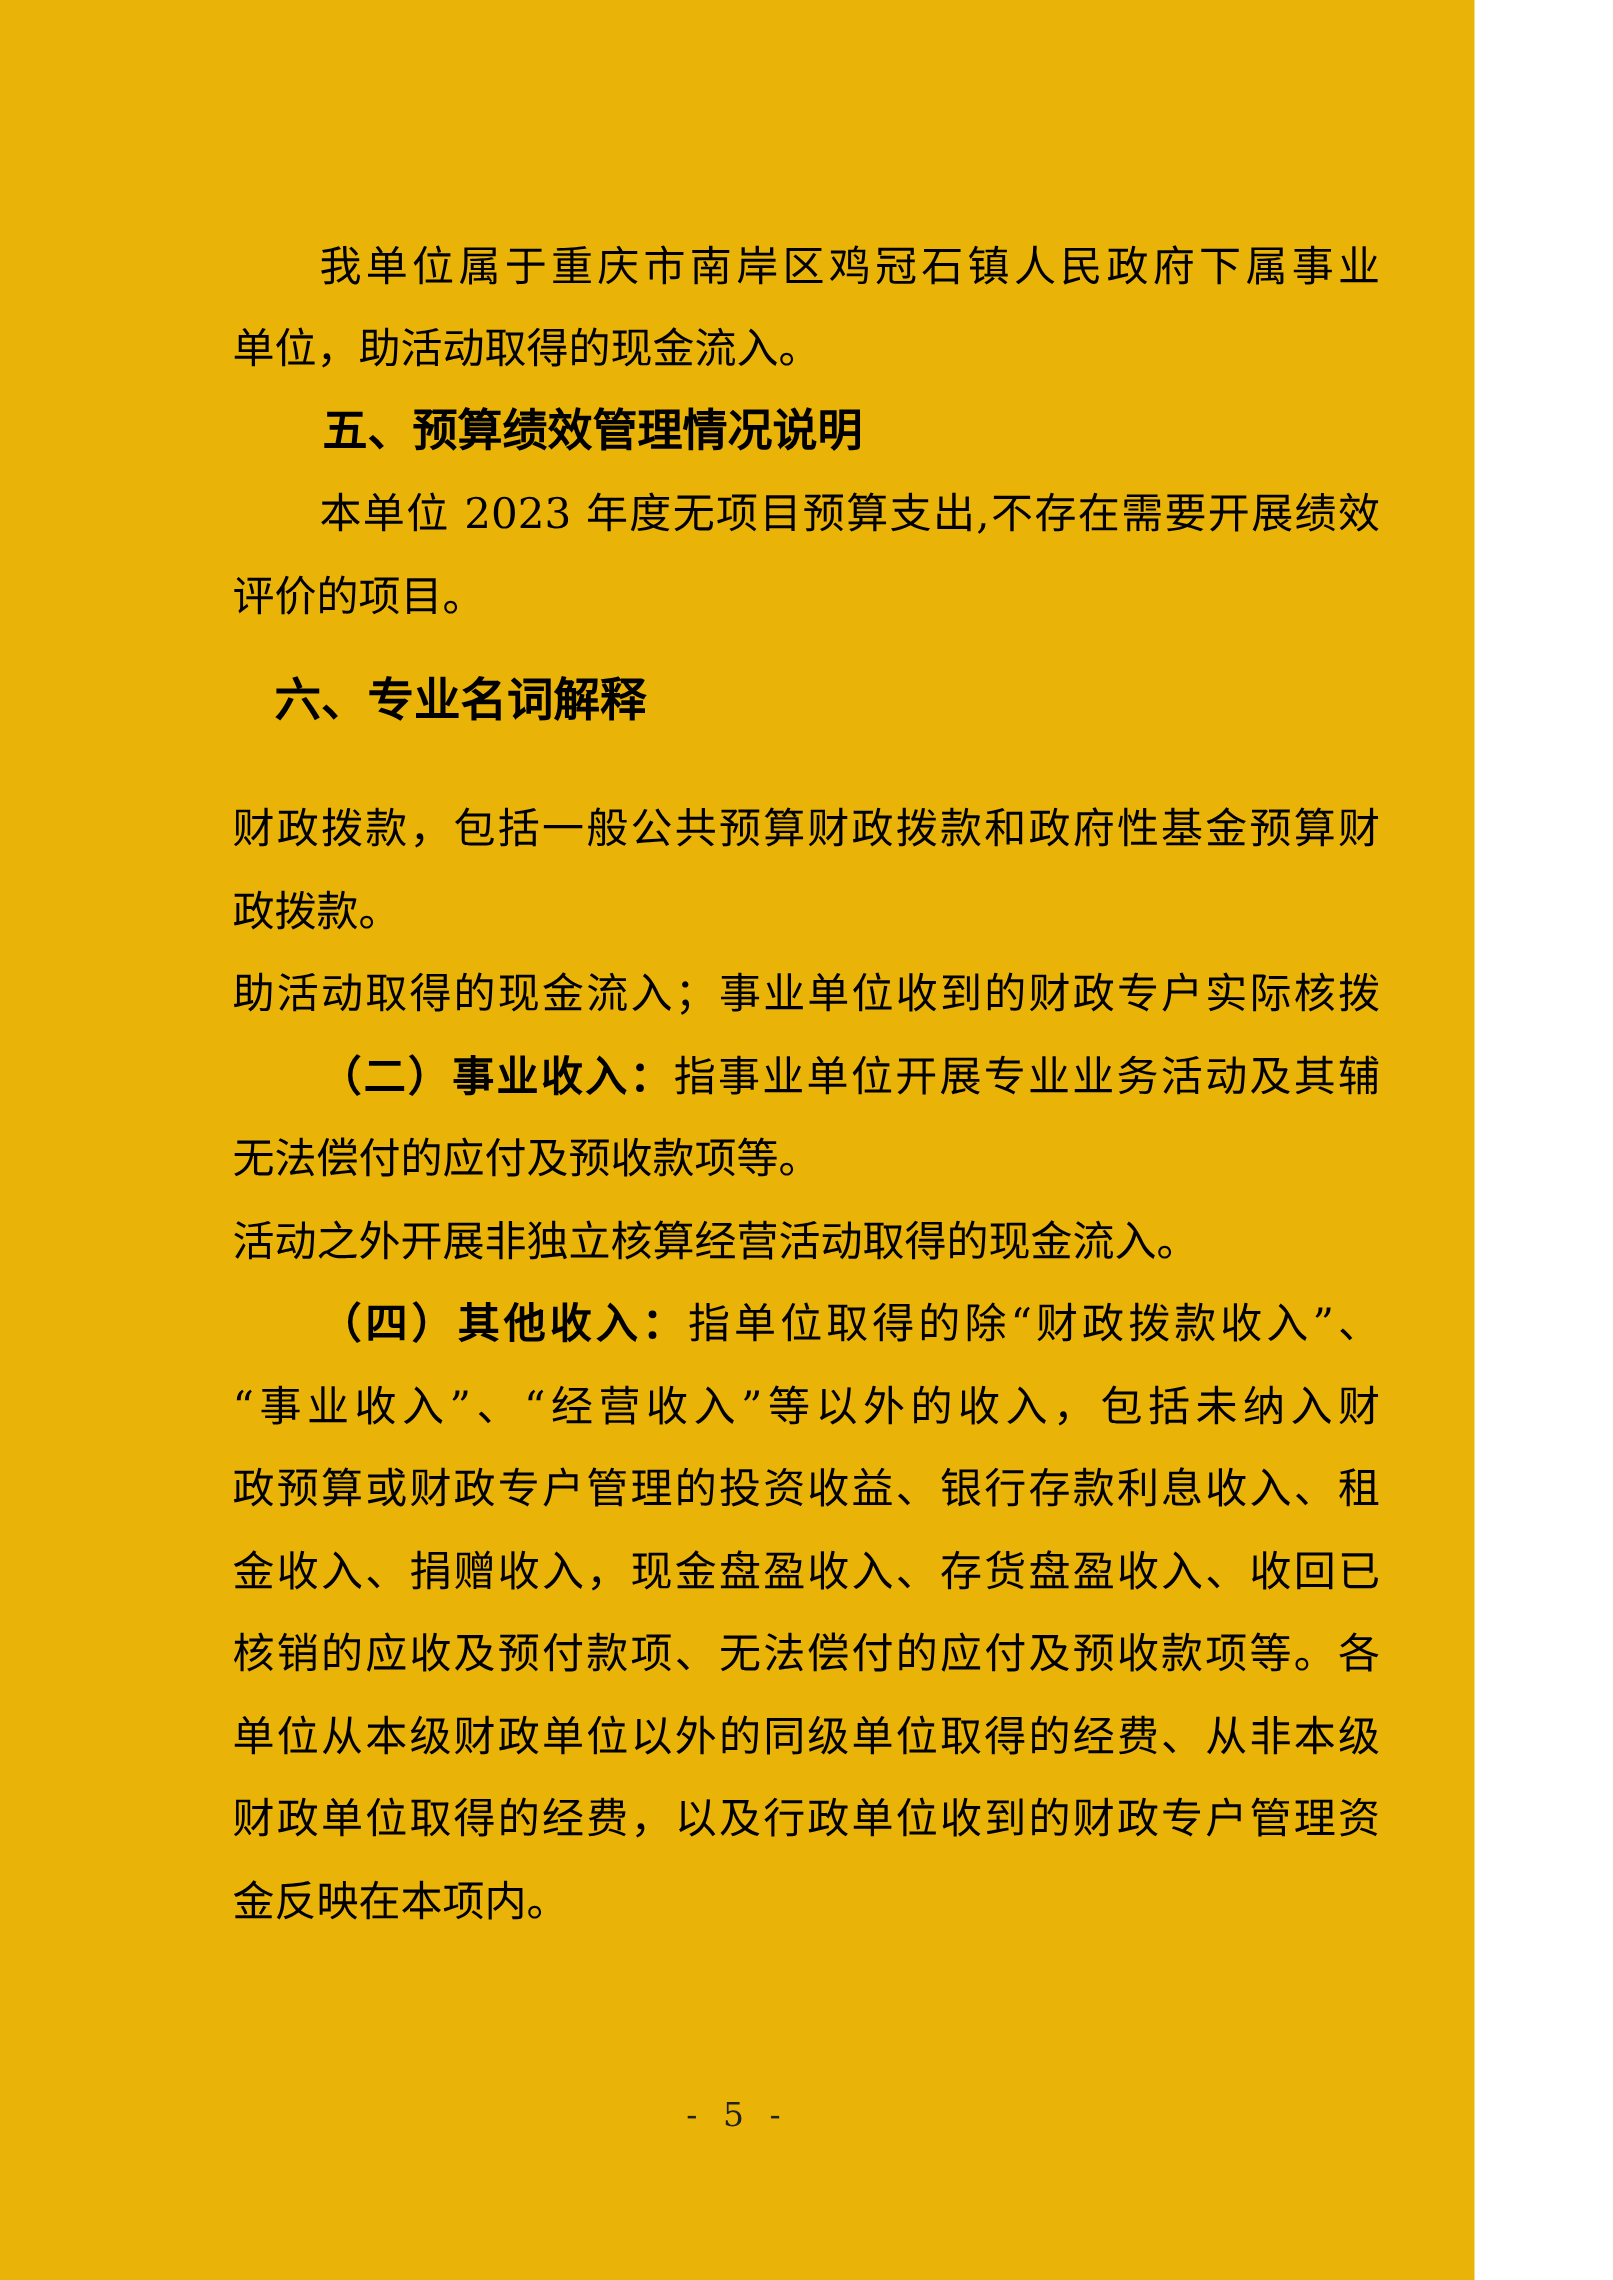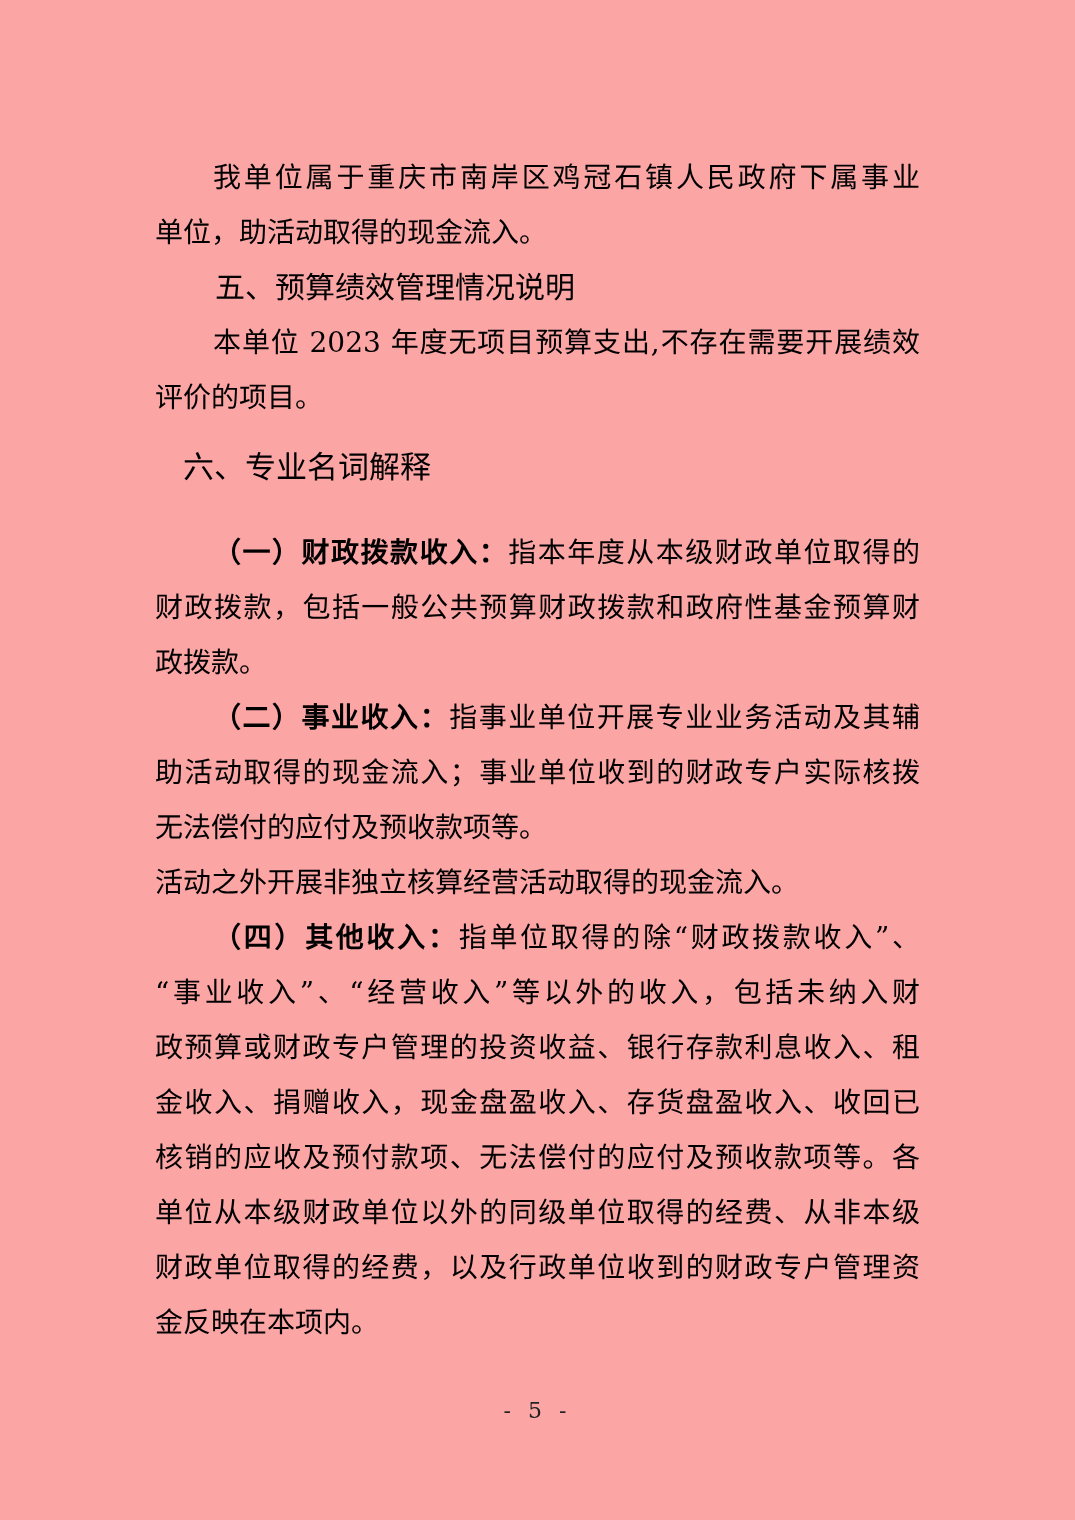--- a/index.html
+++ b/index.html
@@ -2,23 +2,23 @@
 <html lang="zh-CN"><head>
 <meta charset="utf-8">
 <style>
   html, body {
     margin: 0;
     padding: 0;
     background: #ffffff;
   }
   .page {
     position: relative;
-    width: 1075px;
+    width: 983px;
     height: 1520px;
-    background: #fca5a5;
+    background: #eab308;
     color: #000000;
     overflow: hidden;
     font-family: "DejaVu Serif", "Liberation Serif", serif;
   }
   .content {
     position: absolute;
     left: 155px;
     top: 150px;
     width: 765px;
   }
@@ -34,21 +34,21 @@
     text-align-last: left;
   }
   .indent {
     text-indent: 58px;
   }
   .lead {
     font-weight: bold;
   }
   .heading {
     font-family: "DejaVu Sans", "Liberation Sans", sans-serif;
-    font-weight: normal;
+    font-weight: bold;
     font-size: 30px;
     line-height: 55px;
     height: 55px;
     text-align: center;
     text-align-last: left;
   }
   .heading.h-five {
     text-indent: 60px;
   }
   .heading.h-six {
@@ -77,30 +77,27 @@
     <div class="line indent">我单位属于重庆市南岸区鸡冠石镇人民政府下属事业</div>
     <div class="line end">单位，助活动取得的现金流入。</div>
 
     <div class="heading h-five">五、预算绩效管理情况说明</div>
 
     <div class="line indent">本单位 2023 年度无项目预算支出,不存在需要开展绩效</div>
     <div class="line end">评价的项目。</div>
 
     <div class="heading h-six">六、专业名词解释</div>
 
-    <div class="line indent">
-      <span class="lead">（一）财政拨款收入：</span><span>指本年度从本级财政单位取得的</span>
-    </div>
     <div class="line">财政拨款，包括一般公共预算财政拨款和政府性基金预算财</div>
     <div class="line end">政拨款。</div>
 
+    <div class="line">助活动取得的现金流入；事业单位收到的财政专户实际核拨</div>
     <div class="line indent">
       <span class="lead">（二）事业收入：</span><span>指事业单位开展专业业务活动及其辅</span>
     </div>
-    <div class="line">助活动取得的现金流入；事业单位收到的财政专户实际核拨</div>
     <div class="line end">无法偿付的应付及预收款项等。</div>
 
     <div class="line end">活动之外开展非独立核算经营活动取得的现金流入。</div>
 
     <div class="line indent">
       <span class="lead">（四）其他收入：</span><span>指单位取得的除“财政拨款收入”、</span>
     </div>
     <div class="line">“事业收入”、“经营收入”等以外的收入，包括未纳入财</div>
     <div class="line">政预算或财政专户管理的投资收益、银行存款利息收入、租</div>
     <div class="line">金收入、捐赠收入，现金盘盈收入、存货盘盈收入、收回已</div>

